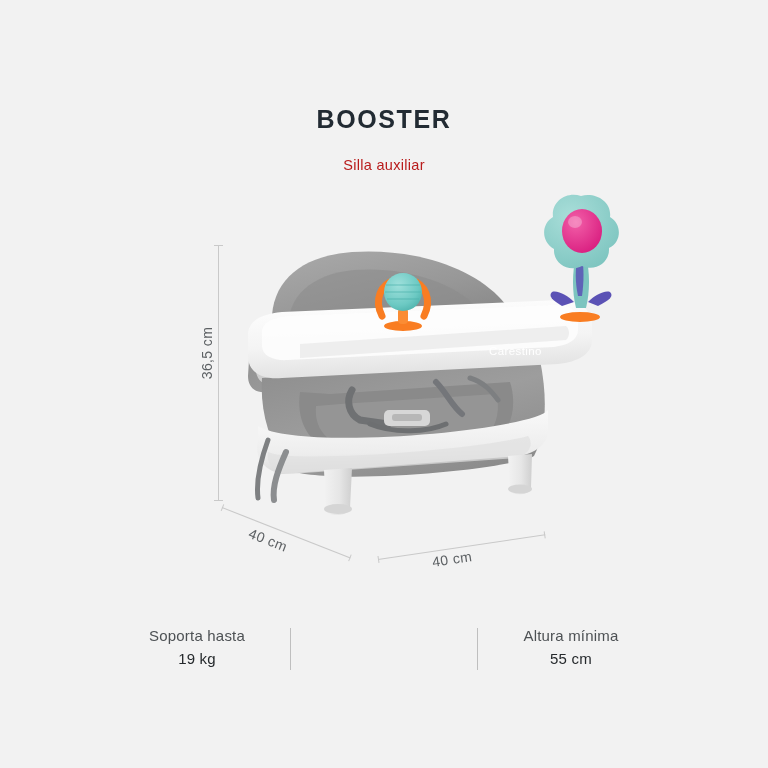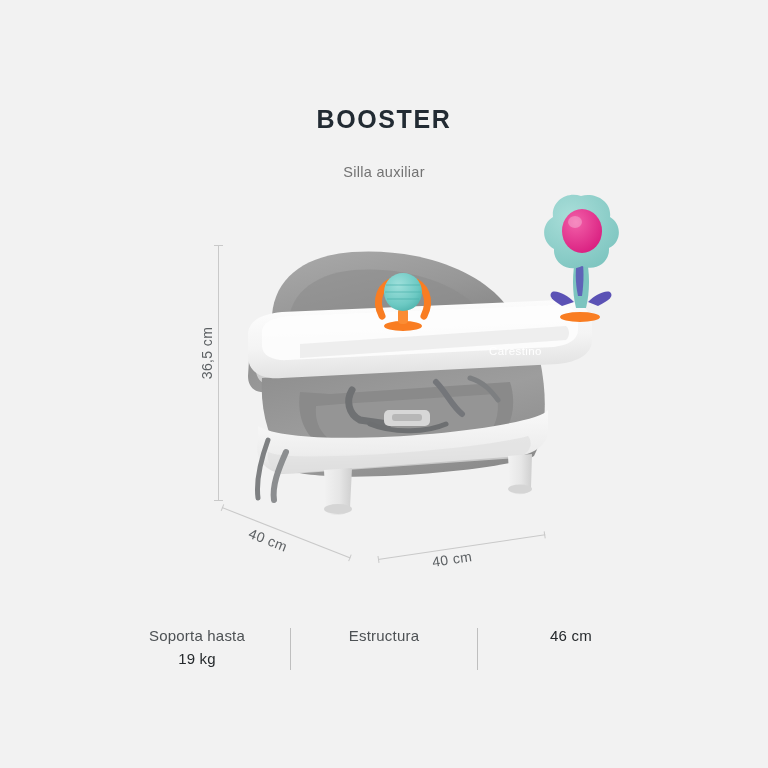--- a/index.html
+++ b/index.html
@@ -32,24 +32,24 @@
   .title {
     font-size: 25px;
     font-weight: bold;
     color: #222b33;
     letter-spacing: 1.6px;
     line-height: 30px;
     margin: 0;
   }
   .subtitle {
     font-size: 14.5px;
-    color: #737373;
+    color: #b91c1c;
     letter-spacing: 0.3px;
     line-height: 20px;
-    margin-top: 28px;
+    margin-top: 21px;
   }
 
   
   .product-stage {
     position: absolute;
     left: 0;
     top: 0;
     width: 768px;
     height: 600px;
   }
@@ -353,21 +353,21 @@
     <div class="dim-w-label">40 cm</div>
   </div>
 
   <div class="specs">
     <div class="spec">
       <div class="spec-label">Soporta hasta</div>
       <div class="spec-value">19 kg</div>
     </div>
     <div class="spec-divider"></div>
     <div class="spec">
-      <div class="spec-label">Estructura</div>
     </div>
     <div class="spec-divider"></div>
     <div class="spec">
-      <div class="spec-value">46 cm</div>
+      <div class="spec-label">Altura mínima</div>
+      <div class="spec-value">55 cm</div>
     </div>
   </div>
 
 </div>
 
 </body></html>

